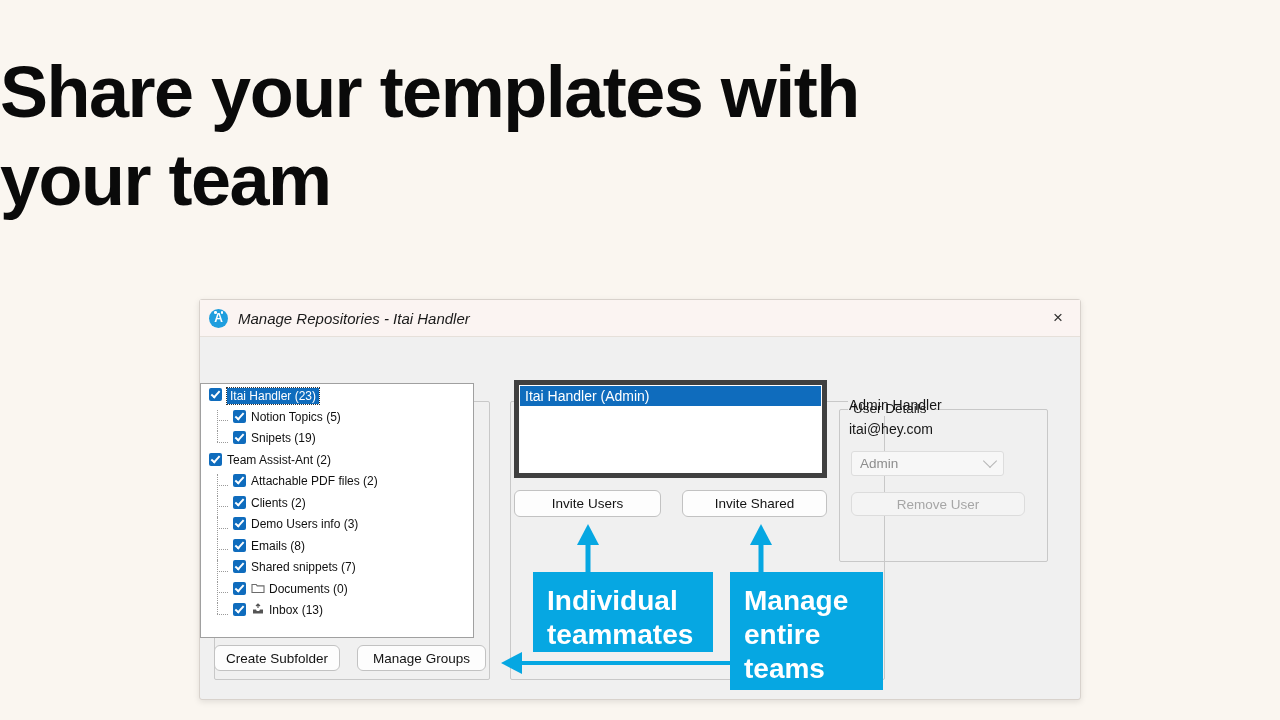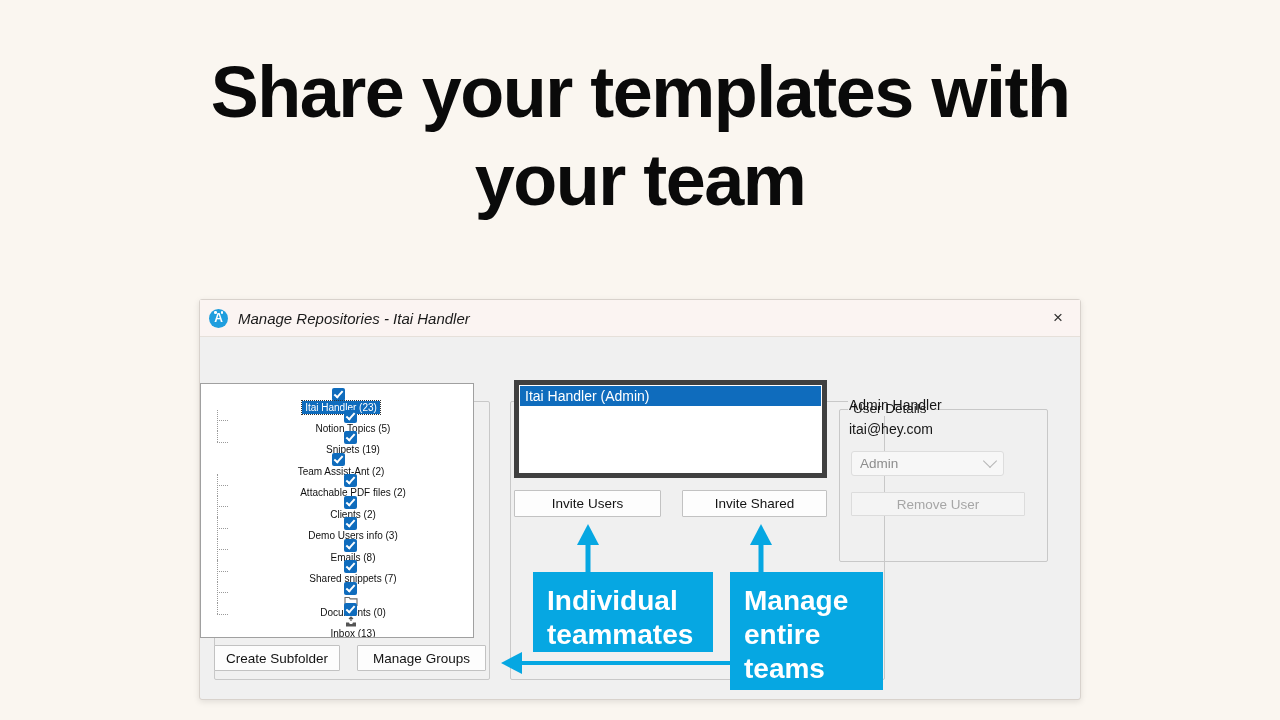--- a/index.html
+++ b/index.html
@@ -14,21 +14,20 @@
     overflow: hidden;
     position: relative;
   }
 
   
   .headline {
     position: absolute;
     left: 0;
     top: 48px;
     width: 1280px;
-    text-align: center;
     font-family: "Liberation Sans", sans-serif;
     font-weight: bold;
     font-size: 72px;
     line-height: 88px;
     letter-spacing: -1.5px;
     color: #0a0a0a;
     white-space: pre-line;
   }
 
   
@@ -136,28 +135,27 @@
     width: 274px;
     height: 255px;
     background: #ffffff;
     border: 1px solid #a0a0a0;
     box-sizing: border-box;
     padding: 4px 0 0 0;
     overflow: hidden;
   }
   .tree-row {
     display: flex;
-    align-items: center;
+    align-items: flex-start;
     height: 21.5px;
     padding-left: 8px;
-    font-size: 10px;
+    font-size: 12px;
     color: #101010;
     position: relative;
     white-space: nowrap;
-    flex-direction: column;
   }
   .tree-row.child { padding-left: 32px; }
   .tree-row.child::before {
     content: "";
     position: absolute;
     left: 16px;
     top: 0;
     bottom: 0;
     border-left: 1px dotted #9a9a9a;
   }
@@ -206,21 +204,21 @@
     margin-right: 4px;
     position: relative;
     z-index: 2;
     flex: 0 0 auto;
   }
 
   
   .btn {
     background: #fdfdfd;
     border: 1px solid #c2c2c2;
-    border-radius: 1px;
+    border-radius: 6px;
     font-size: 13.5px;
     color: #131313;
     font-family: "Liberation Sans", sans-serif;
     display: flex;
     align-items: center;
     justify-content: center;
     box-sizing: border-box;
     cursor: pointer;
     position: absolute;
   }

